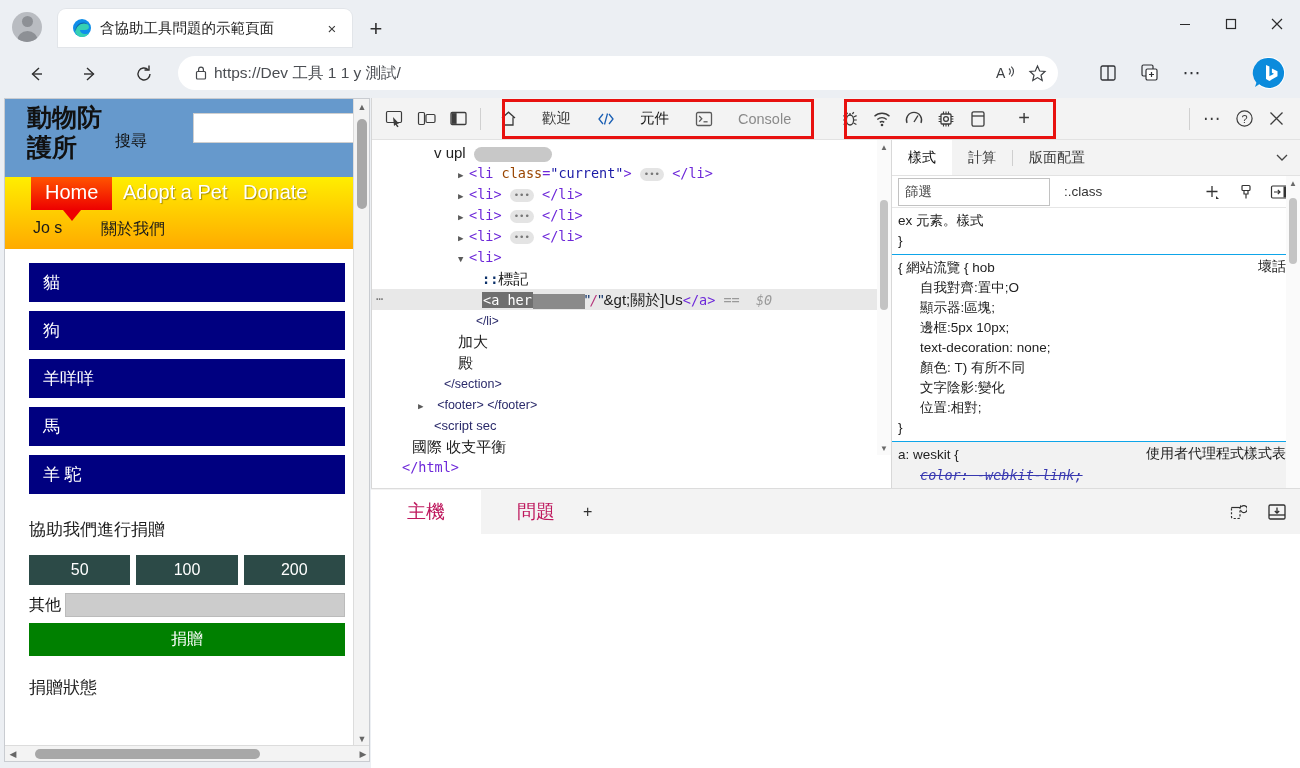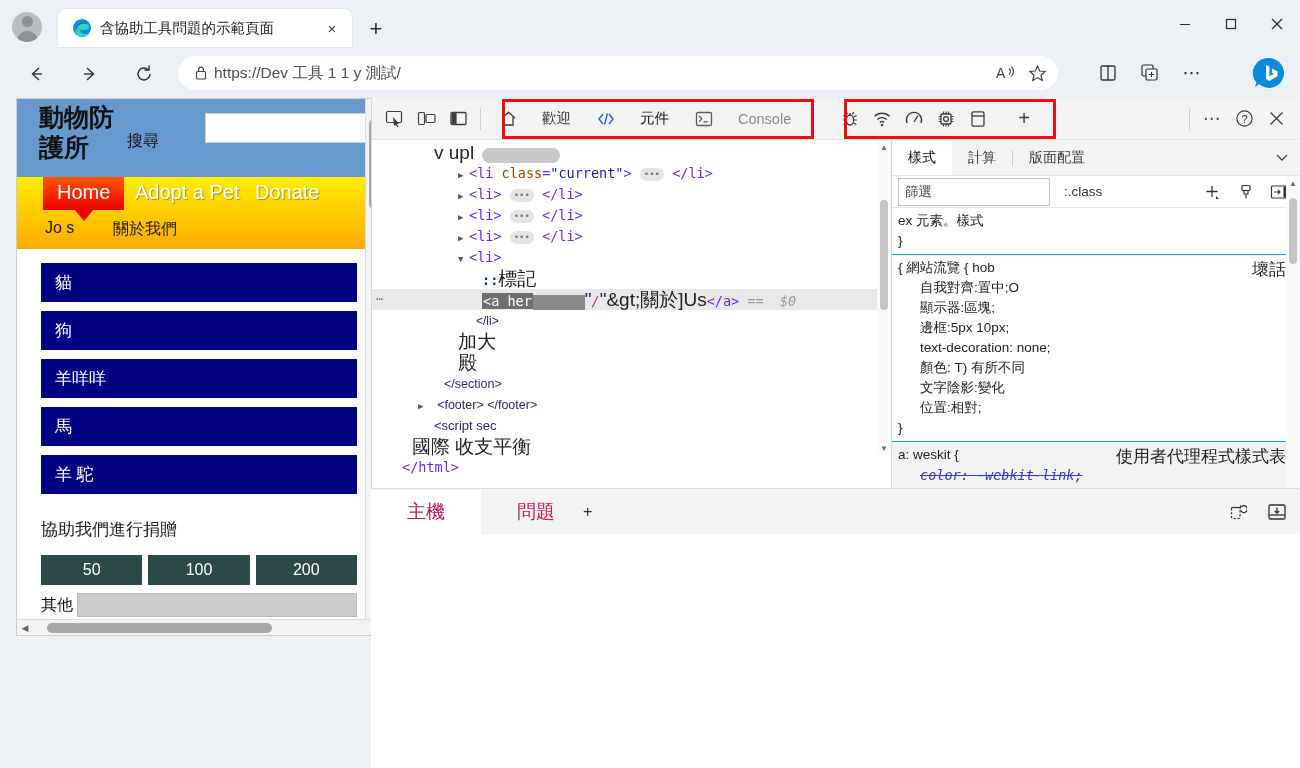--- a/index.html
+++ b/index.html
@@ -77,22 +77,22 @@
     width: 32px; height: 30px; margin-right: 10px;
     display: flex; align-items: center; justify-content: center; color: #2f3135;
   }
   .bing-btn {
     position: absolute; left: 1252px; top: 56px; width: 34px; height: 34px;
     border-radius: 50%;
   }
 
   
   .viewport {
-    position: absolute; left: 4px; top: 98px; width: 366px; height: 538px;
-    background: #ffffff; border: 1px solid #c9ccd1; overflow: hidden; margin-left: 12px;
+    position: absolute; left: 4px; top: 98px; width: 366px; height: 664px;
+    background: #ffffff; border: 1px solid #c9ccd1; overflow: hidden;
   }
   .site-header {
     position: relative; height: 78px; background: #6699cc;
     display: flex; align-items: center;
   }
   .site-title {
     position: absolute; left: 22px; top: 4px; width: 92px;
     font-size: 25px; font-weight: 700; color: #111; line-height: 1.18;
   }
   .search-label { position: absolute; left: 110px; top: 32px; font-size: 16px; color: #111; }
@@ -192,21 +192,21 @@
     border-right: 1px solid #d8d8d8; overflow: hidden;
   }
   .dom-tree { position: relative; font-family: "DejaVu Sans Mono", "Liberation Mono", monospace; font-size: 13.5px; padding-top: 2px; }
   .dom-line { height: 21px; line-height: 21px; white-space: nowrap; position: relative; }
   .dom-line.sel { background: #e8e8e8; }
   .tri { display:inline-block; width: 11px; color: #5a5a5a; font-size: 9px; }
   .tag  { color: #0a3069; }
   .tagp { color: #6d28d9; }
   .attr { color: #994500; }
   .val  { color: #1a1aa6; }
-  .txt  { color: #222; font-family: "Liberation Sans", sans-serif; font-size: 19px; }
+  .txt  { color: #222; font-family: "Liberation Sans", sans-serif; font-size: 15px; }
   .ell {
     display: inline-block; background: #e4e4e4; border-radius: 8px; color: #777;
     font-size: 9px; padding: 0 4px; vertical-align: middle; line-height: 12px; height: 13px;
   }
   .dollar { color: #9a9a9a; font-style: italic; }
   .pill-gray {
     display:inline-block; background:#c8c8c8; border-radius: 9px;
     width: 78px; height: 15px; vertical-align: middle;
   }
   .sel-hl { background: #6f6f6f; color: #ffffff; padding: 0 1px; }
@@ -251,21 +251,21 @@
   }
   .filter-cls { font-size: 13.5px; color: #333; padding-left: 8px; }
   .filter-btn { width: 28px; height: 24px; display: flex; align-items: center; justify-content: center; color: #333; }
 
   .css-area { position: relative; font-size: 13.5px; color: #222; }
   .css-rule { padding: 3px 0 3px 6px; border-bottom: 1px solid #0ea5e9; position: relative; }
   .css-rule.ua { background: #f2f2f2; }
   .css-line { line-height: 20px; white-space: nowrap; }
   .css-ind { padding-left: 22px; }
   .css-prop-en { font-family: "Liberation Sans", sans-serif; }
-  .css-origin { position: absolute; right: 14px; top: 3px; color: #222; font-size: 17px; }
+  .css-origin { position: absolute; right: 14px; top: 3px; color: #222; font-size: 14px; }
   .css-ua-line { font-family: "DejaVu Sans Mono", "Liberation Mono", monospace; font-style: italic; color: #3838b0; text-decoration: line-through; }
   .css-sel-ua { color: #222; }
 
   .styles-scroll { position: absolute; right: 0; top: 36px; width: 14px; height: 322px; background: #fafafa; }
   .styles-scroll .thumb { position: absolute; left: 3px; top: 22px; width: 8px; height: 66px; background: #c4c4c4; border-radius: 4px; }
   .styles-scroll .arrow { position:absolute; left:0; width:14px; height:14px; display:flex; align-items:center; justify-content:center; color:#6a6a6a; font-size:8px; }
 
   
   .drawer {
     position: absolute; left: 371px; top: 488px; width: 929px; height: 46px;

